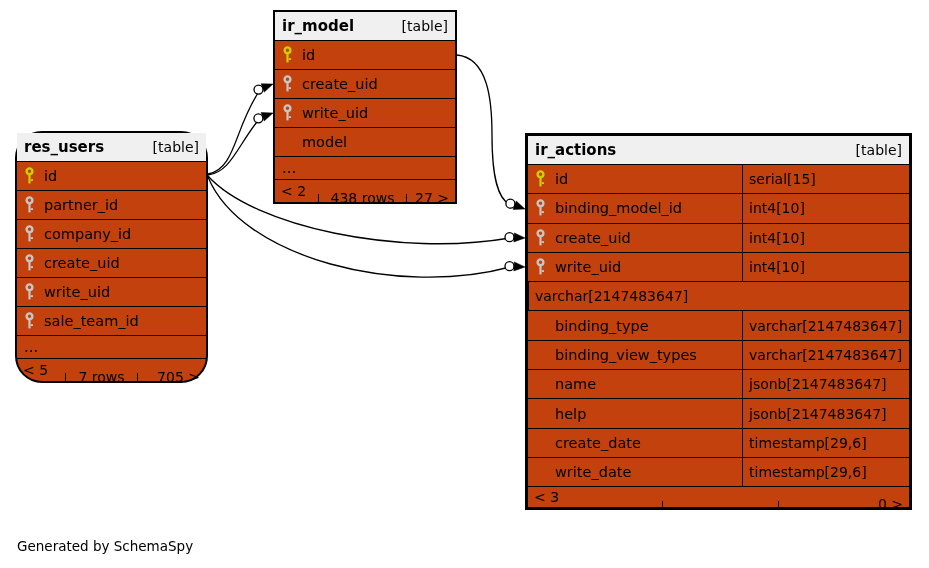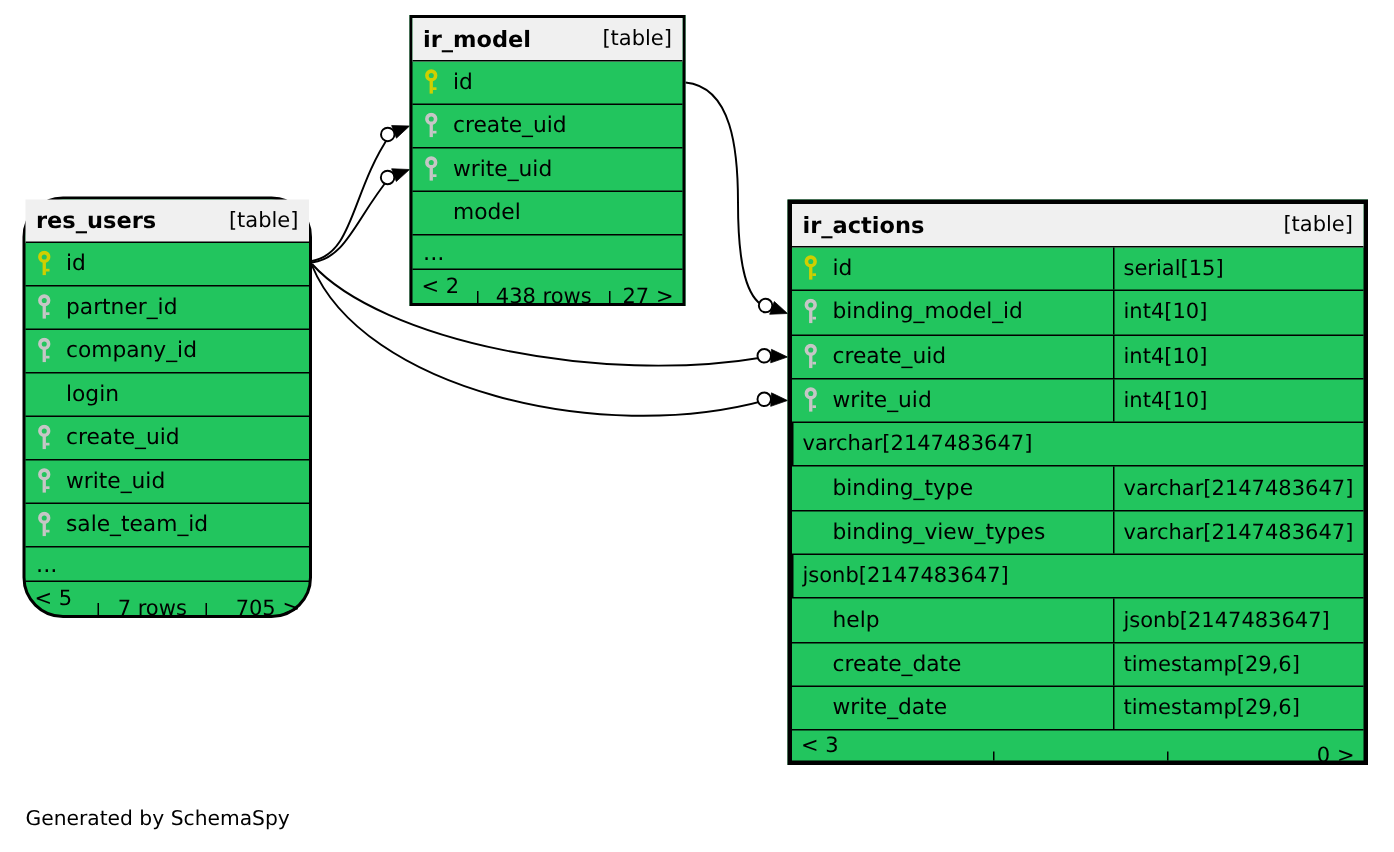--- a/index.html
+++ b/index.html
@@ -3,21 +3,21 @@
 <meta charset="utf-8">
 <style>
   html,body{margin:0;padding:0;background:#ffffff;}
   .canvas{position:relative;width:929px;height:568px;background:#ffffff;
           font-family:"DejaVu Sans","Liberation Sans",sans-serif;color:#000;overflow:hidden;}
   svg.rel-layer{position:absolute;left:0;top:0;z-index:1;}
   .rel-path{fill:none;stroke:#000;stroke-width:1.3px;}
   .rel-dot{fill:#fff;stroke:#000;stroke-width:1.3px;}
   .rel-arrow{fill:#000;stroke:#000;stroke-width:0.5px;}
 
-  .db-table{position:absolute;background:#22c55e;border:2px solid #000;box-sizing:border-box;z-index:2;}
+  .db-table{position:absolute;background:#c2410c;border:2px solid #000;box-sizing:border-box;z-index:2;}
   .db-table.thick{border-width:3px;}
   .tbl-header{height:29px;display:flex;align-items:center;justify-content:space-between;
               background:#f0f0f0;border-bottom:1px solid #000;padding:0 7px;box-sizing:border-box;}
   .tbl-name{font-weight:bold;font-size:15px;}
   .tbl-tag{font-size:14px;}
   .col-row{display:flex;align-items:stretch;border-bottom:1px solid #000;box-sizing:border-box;}
   .t-std .col-row{height:29px;}
   .t-act .col-row{height:29.3px;}
   .cell-name{display:flex;align-items:center;padding-left:7px;white-space:nowrap;}
   .t-act .cell-name{width:214px;flex:none;box-sizing:border-box;}
@@ -107,26 +107,20 @@
                 <circle cx="5.5" cy="4.3" r="2.9" fill="none" stroke="#c6c6c6" stroke-width="2.4"></circle>
                 <rect x="4.4" y="7" width="2.2" height="9.4" fill="#c6c6c6"></rect>
                 <rect x="6.6" y="12.2" width="2.4" height="1.8" fill="#c6c6c6"></rect>
               </svg>
             </span>
             <span class="col-label">company_id</span>
           </span>
         </div>
         <div class="col-row">
           <span class="cell-name">
-            <span class="key-spacer"></span>
-            <span class="col-label">login</span>
-          </span>
-        </div>
-        <div class="col-row">
-          <span class="cell-name">
             <span class="key-icon">
               <svg width="11" height="18" viewBox="0 0 11 18">
                 <circle cx="5.5" cy="4.3" r="2.9" fill="none" stroke="#c6c6c6" stroke-width="2.4"></circle>
                 <rect x="4.4" y="7" width="2.2" height="9.4" fill="#c6c6c6"></rect>
                 <rect x="6.6" y="12.2" width="2.4" height="1.8" fill="#c6c6c6"></rect>
               </svg>
             </span>
             <span class="col-label">create_uid</span>
           </span>
         </div>
@@ -289,20 +283,24 @@
           <span class="cell-type">varchar[2147483647]</span>
         </div>
         <div class="col-row">
           <span class="cell-name">
             <span class="key-spacer"></span>
             <span class="col-label">binding_view_types</span>
           </span>
           <span class="cell-type">varchar[2147483647]</span>
         </div>
         <div class="col-row">
+          <span class="cell-name">
+            <span class="key-spacer"></span>
+            <span class="col-label">name</span>
+          </span>
           <span class="cell-type">jsonb[2147483647]</span>
         </div>
         <div class="col-row">
           <span class="cell-name">
             <span class="key-spacer"></span>
             <span class="col-label">help</span>
           </span>
           <span class="cell-type">jsonb[2147483647]</span>
         </div>
         <div class="col-row">

